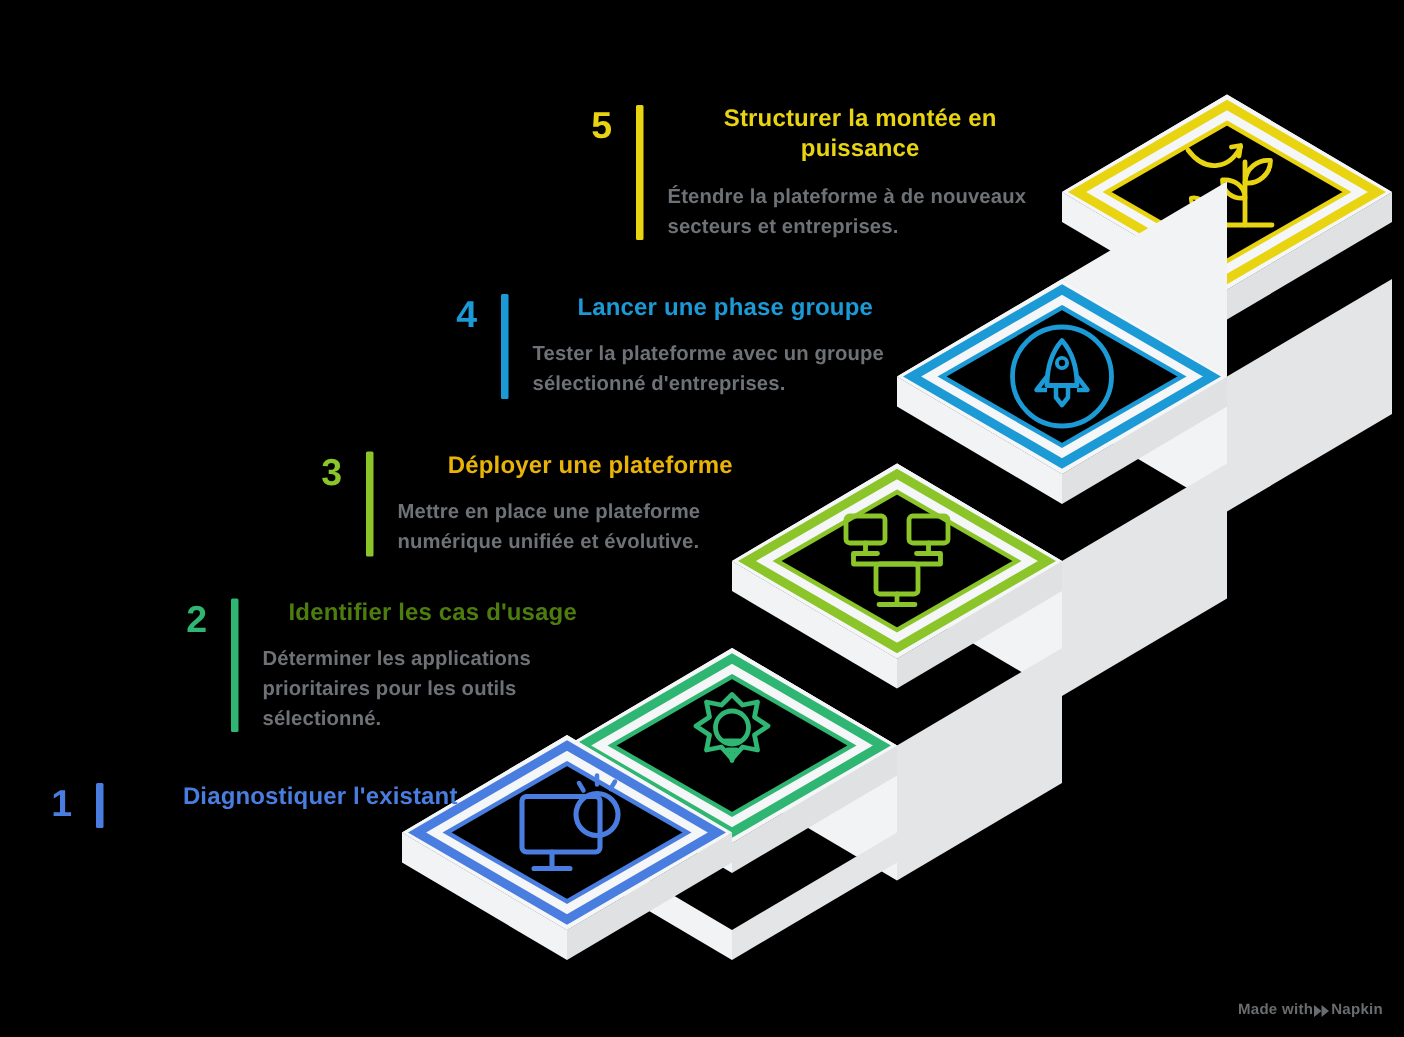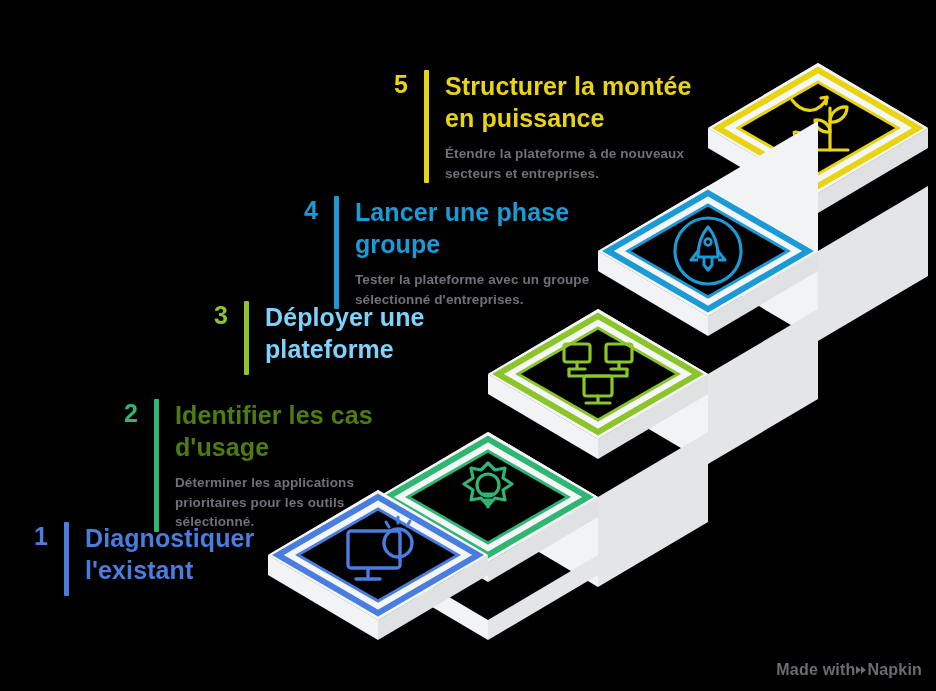--- a/index.html
+++ b/index.html
@@ -39,41 +39,42 @@
     flex: 0 0 auto;
     width: 5px;
     border-radius: 1px;
     margin: 0 16px;
     align-self: stretch;
   }
   .step-body {
     flex: 1 1 auto;
   }
   .step-title {
-    font-size: 25px;
+    font-size: 16px;
     font-weight: 700;
     line-height: 1.28;
     margin: 0 0 10px 0;
     letter-spacing: 0.1px;
+    text-align: center;
   }
   .step-desc {
     font-size: 13.5px;
     font-weight: 600;
     line-height: 1.45;
     color: #6e7277;
     margin: 0;
     letter-spacing: 0.1px;
   }
   .watermark {
     position: absolute;
     right: 14px;
     bottom: 12px;
     display: flex;
     align-items: center;
-    font-size: 16px;
+    font-size: 10px;
     font-weight: 700;
     color: #6a6d70;
     letter-spacing: 0.2px;
   }
   .wm-logo { display: block; }
 </style>
 </head>
 <body>
 
 <div id="canvas">
@@ -209,21 +210,22 @@
     <div class="step-body">
       <p class="step-title" style="color:#1b9ad6;">Lancer une phase groupe</p>
       <p class="step-desc">Tester la plateforme avec un groupe sélectionné d'entreprises.</p>
     </div>
   </div>
 
   <div class="step-text" style="left:192px; top:301px; width:330px;">
     <div class="step-num" style="color:#8cc529; width:36px;">3</div>
     <div class="accent-bar" style="background:#8cc529;"></div>
     <div class="step-body">
-      <p class="step-title" style="color:#7dd3fc;">Déployer une plateforme</p>
+      <p class="step-title" style="color:#eab308;">Déployer une plateforme</p>
+      <p class="step-desc">Mettre en place une plateforme numérique unifiée et évolutive.</p>
     </div>
   </div>
 
   <div class="step-text" style="left:102px; top:399px; width:300px;">
     <div class="step-num" style="color:#2fb673; width:36px;">2</div>
     <div class="accent-bar" style="background:#2fb673;"></div>
     <div class="step-body">
       <p class="step-title" style="color:#4d7c0f;">Identifier les cas d'usage</p>
       <p class="step-desc" style="max-width:195px;">Déterminer les applications prioritaires pour les outils sélectionné.</p>
     </div>

